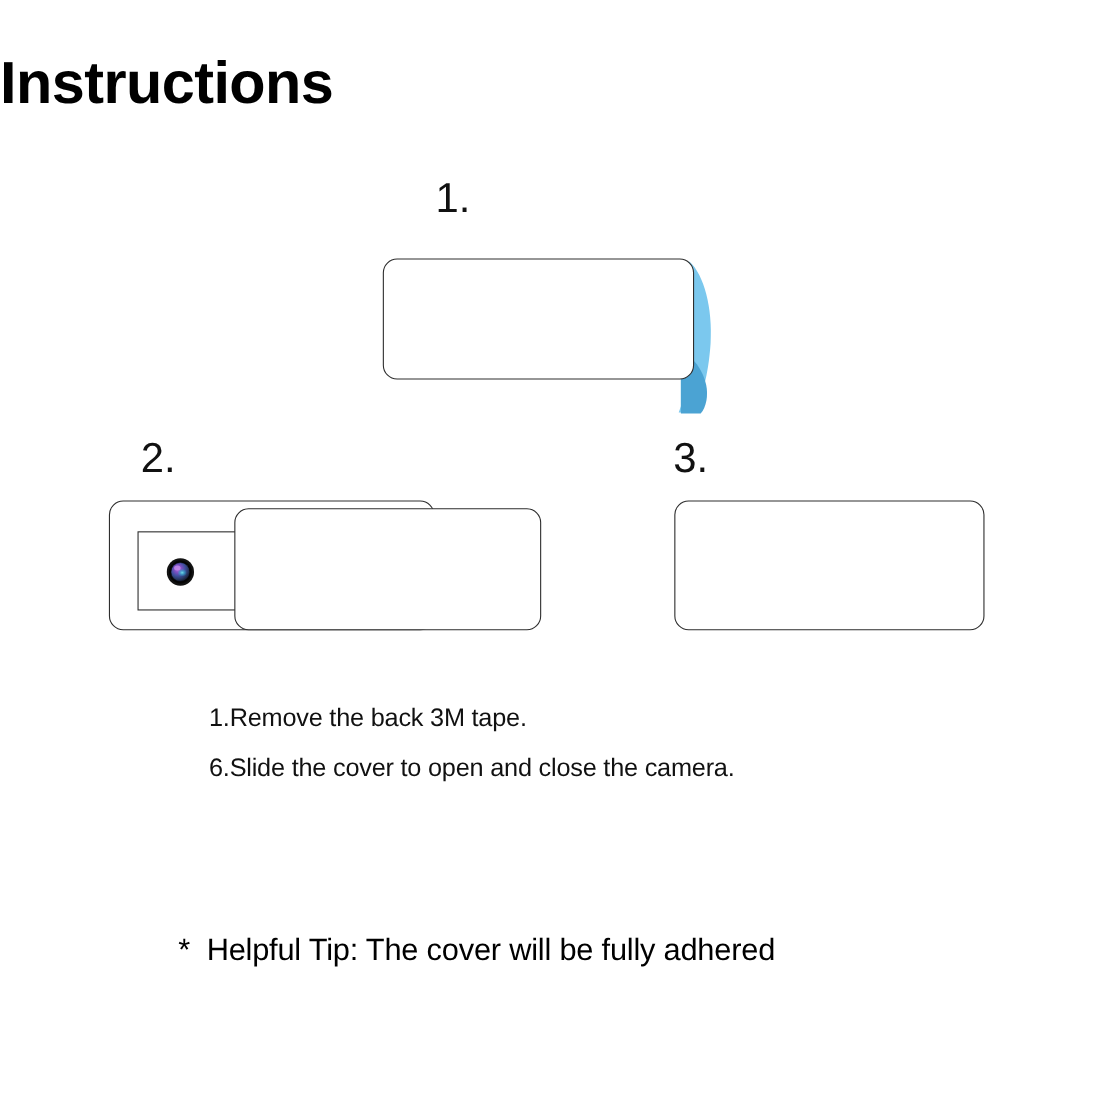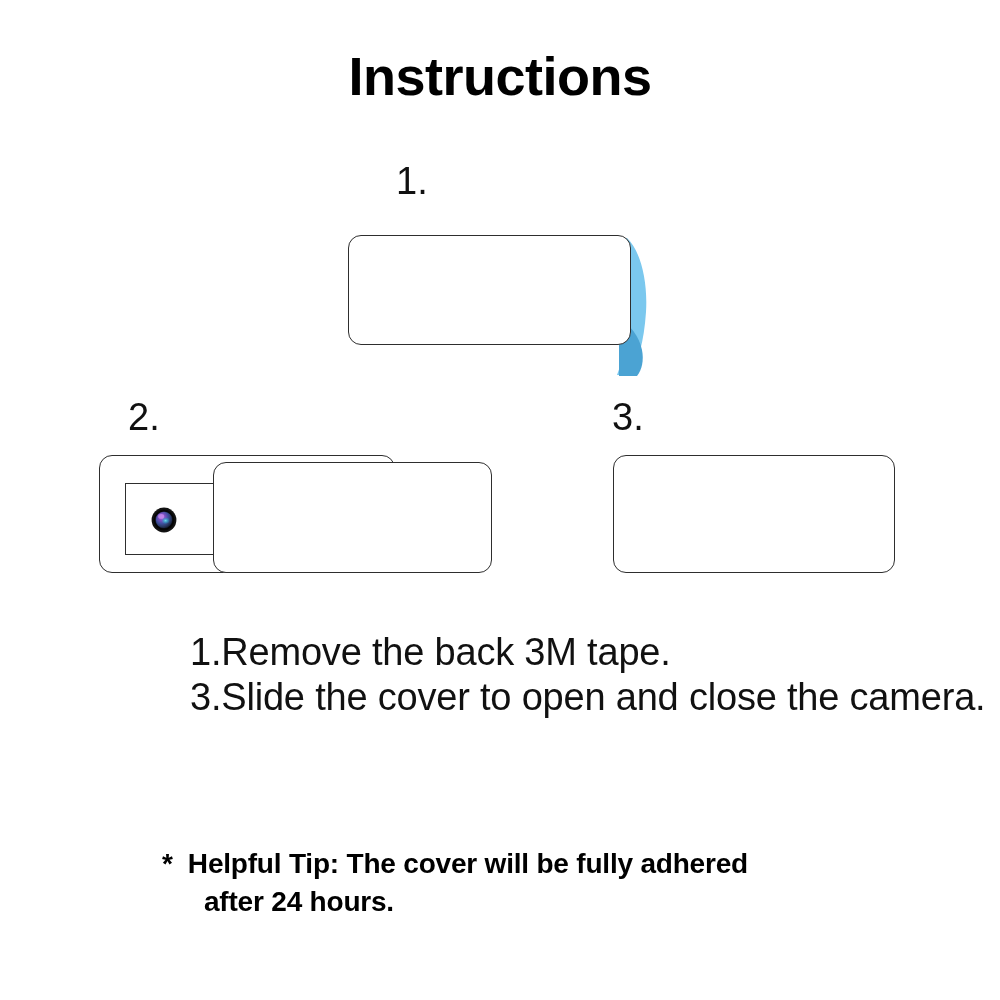--- a/index.html
+++ b/index.html
@@ -22,21 +22,20 @@
     inset: 0;
     background: #ffffff;
   }
 
   
   .title {
     position: absolute;
     top: 48px;
     left: 0;
     width: 1000px;
-    text-align: center;
     font-size: 54px;
     font-weight: bold;
     letter-spacing: -0.5px;
     color: #000000;
     line-height: 1.05;
   }
 
   
   .step-num {
     position: absolute;
@@ -135,38 +134,38 @@
   }
 
   
   .instructions {
     position: absolute;
     left: 190px;
     top: 630px;
     width: 760px;
   }
   .instructions .line {
-    font-size: 38px;
+    font-size: 23px;
     font-weight: normal;
     line-height: 45px;
     color: #111111;
     white-space: pre;
     letter-spacing: -0.2px;
   }
 
   
   .tip {
     position: absolute;
     left: 162px;
     top: 845px;
     width: 800px;
   }
   .tip .tip-line {
     font-size: 28px;
-    font-weight: bold;
+    font-weight: normal;
     line-height: 38px;
     color: #000000;
     white-space: pre;
     letter-spacing: -0.2px;
   }
   .tip .tip-line-2 { padding-left: 42px; }
 </style>
 </head>
 <body>
 
@@ -230,21 +229,20 @@
 
     <div class="cover-rect step2-slider"></div>
   </div>
 
   <div class="step-num step-num-3">3.</div>
 
   <div class="cover-rect step3-body"></div>
 
   <div class="instructions">
     <div class="line">1.Remove the back 3M tape.</div>
-    <div class="line">3.Slide the cover to open and close the camera.</div>
+    <div class="line">6.Slide the cover to open and close the camera.</div>
   </div>
 
   <div class="tip">
     <div class="tip-line tip-line-1">*  Helpful Tip: The cover will be fully adhered</div>
-    <div class="tip-line tip-line-2">after 24 hours.</div>
   </div>
 
 </div>
 
 </body></html>

